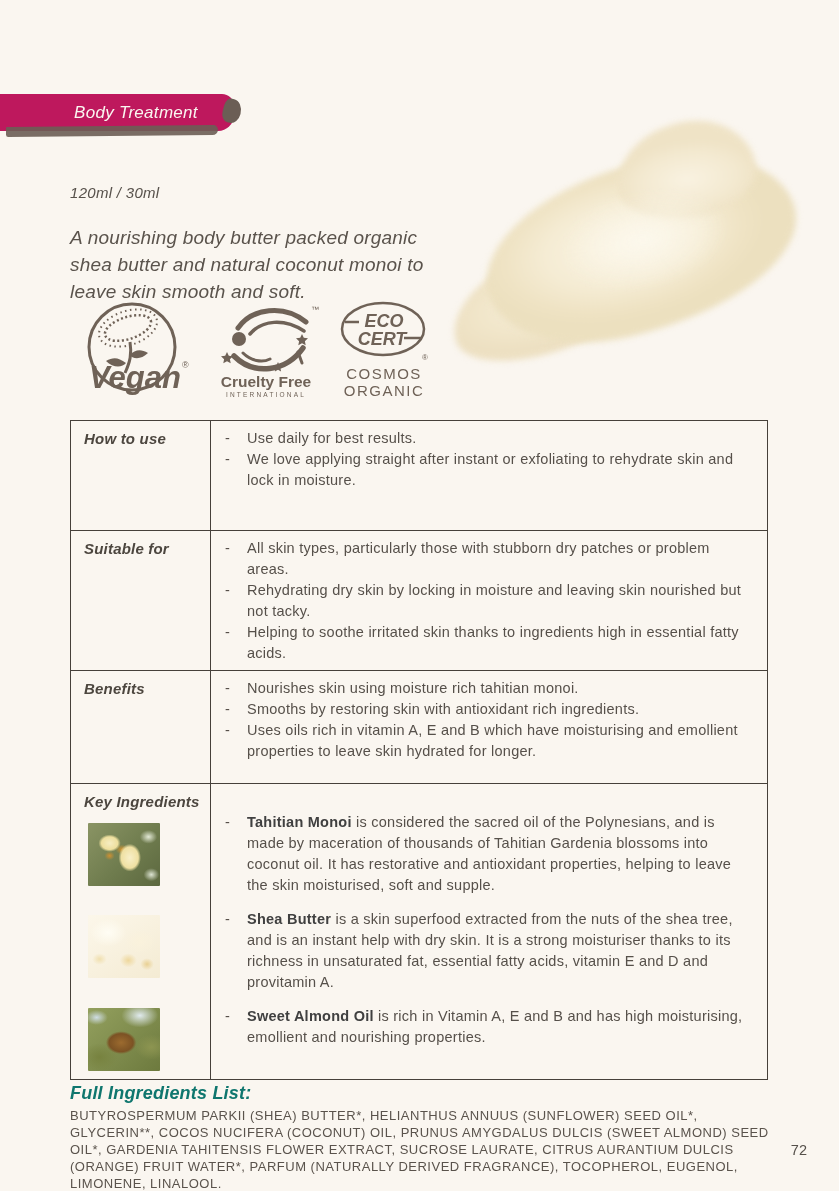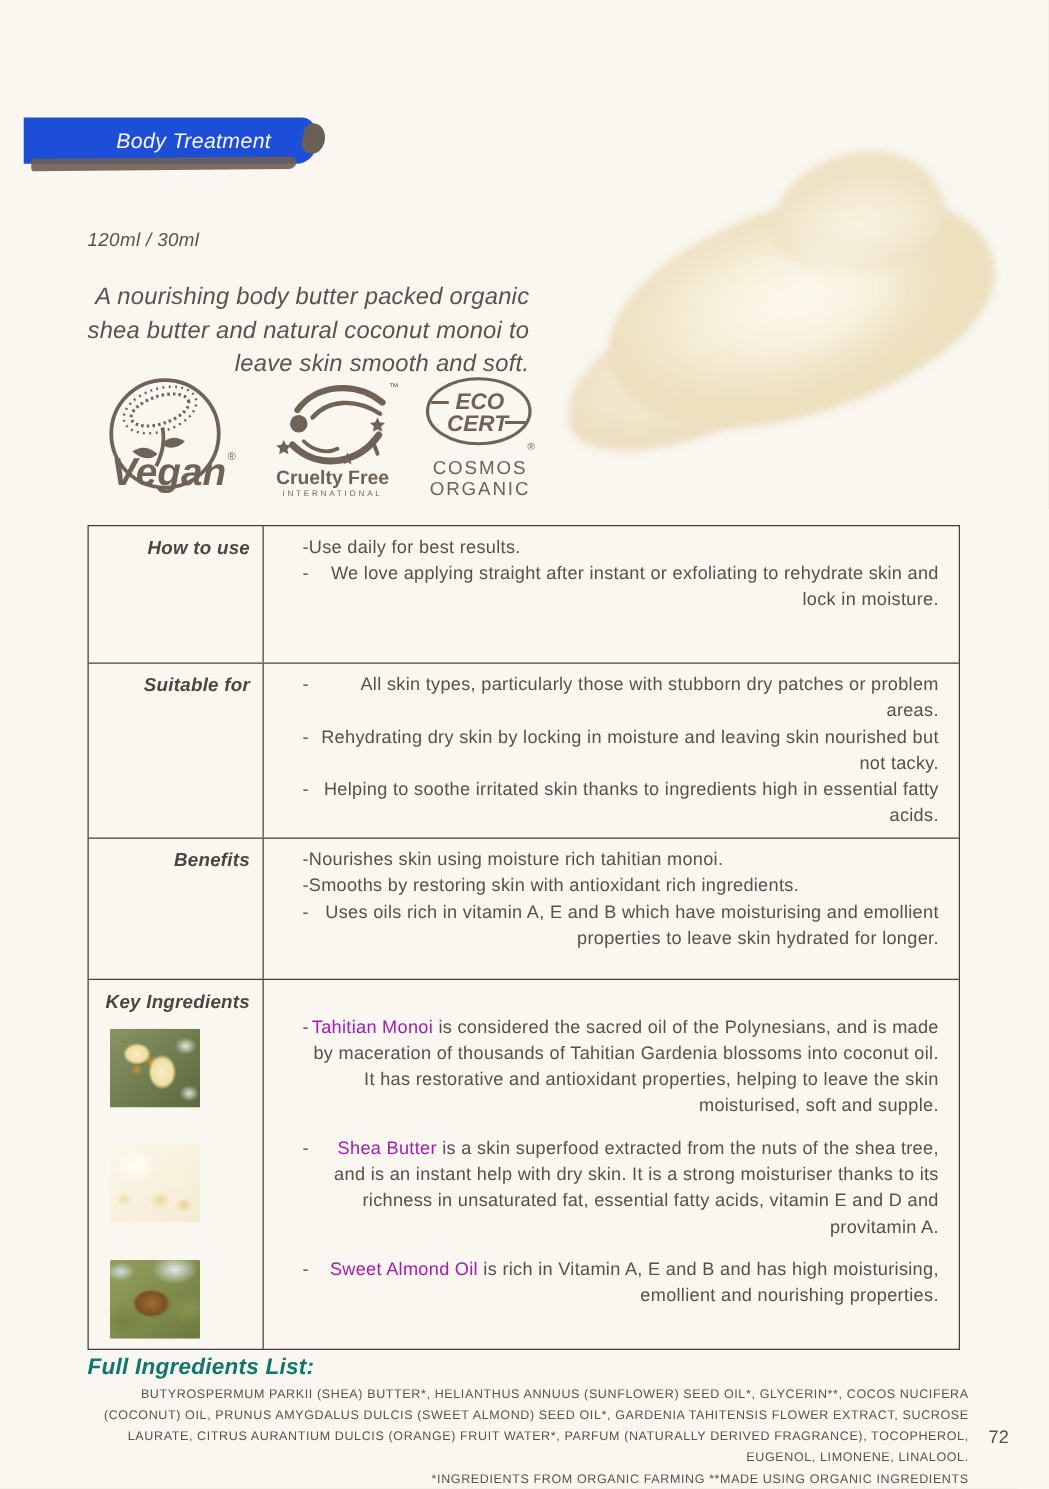--- a/index.html
+++ b/index.html
@@ -34,21 +34,21 @@
   .blob-hilite {
     left:110px; top:70px; width:170px; height:96px;
     background:radial-gradient(closest-side, #fcf8ec 0%, rgba(252,248,236,0) 100%);
     border-radius:50%;
     transform:rotate(-12deg);
   }
 
   
   .badge {
     position:absolute; left:0; top:94px; width:234px; height:37px; z-index:2;
-    background:#1d4ed8; border-radius:0 12px 16px 0;margin-left:19px;
+    background:#be185d; border-radius:0 12px 16px 0;
   }
   .badge::before {
     content:""; position:absolute; right:-7px; top:5px; width:18px; height:24px;
     background:#6b5e55; border-radius:45% 70% 60% 50%; transform:rotate(14deg);
   }
   .badge::after {
     content:""; position:absolute; left:6px; bottom:-5px; width:212px; height:10px;
     background:#6b5e55; opacity:.9; border-radius:2px 8px 10px 4px; transform:rotate(-.5deg);
   }
   .badge span {
@@ -62,48 +62,48 @@
     font-size:25px; font-weight:700; color:#48413b; letter-spacing:.4px;
   }
   .sizes {
     position:absolute; left:70px; top:184px; z-index:1;
     font-size:15px; font-style:italic; color:#57514b; letter-spacing:.3px;
   }
   .desc {
     position:absolute; left:70px; top:224px; z-index:1;
     font-size:19px; font-style:italic; color:#5a534c; line-height:27px; letter-spacing:.2px;
   }
-  .desc span { display:block;text-align:right; }
+  .desc span { display:block; }
 
   
   .logos { position:absolute; left:78px; top:300px; z-index:1; display:flex; align-items:flex-start; gap:16px; }
   .logos svg { display:block; }
 
   
   .content-flow { position:absolute; left:70px; top:420px; width:705px; z-index:1; }
 
-  .info-table { width:698px; border:1px solid #46403a;text-align:right; }
+  .info-table { width:698px; border:1px solid #46403a; }
   .row { display:grid; grid-template-columns:140px 1fr; border-bottom:1px solid #46403a; }
   .row:last-child { border-bottom:none; }
   .cell-label { border-right:1px solid #46403a; padding:9px 10px 8px 13px; }
   .cell-label .lbl { font-size:15px; font-weight:700; font-style:italic; color:#4c463f; letter-spacing:.2px; }
   .cell-content { padding:7px 16px 6px 14px; font-size:14.5px; line-height:21px; letter-spacing:.25px; color:#56504a; }
   .r-howto   { min-height:110px; }
   .r-suit    { min-height:133px; }
   .r-benefit { min-height:113px; }
   .r-keying  { min-height:273px; }
 
   .bullet { display:flex; }
   .bullet::before { content:"-"; width:22px; flex:0 0 22px; }
   .bullet span { display:block; max-width:505px; }
 
   .ing { display:flex; margin-bottom:13px; }
   .ing::before { content:"-"; width:22px; flex:0 0 22px; }
   .ing p { max-width:505px; }
-  .ing .ing-name { font-weight:400; color:#a21caf; }
+  .ing .ing-name { font-weight:700; color:#404040; }
   .ing .ing-name::after { content:" "; }
   .cell-content.keying { padding-top:7px; }
   .cell-content.keying .ing:first-child { margin-top:21px; }
 
   .photo { width:72px; height:63px; margin:0 0 0 4px; border-radius:1px; }
   .photo-gardenia {
     margin-top:12px;
     background:
       radial-gradient(18px 14px at 30% 32%, #f6edc2 0%, #eedf9e 45%, rgba(0,0,0,0) 62%),
       radial-gradient(17px 21px at 58% 55%, #f8efc8 0%, #efe0a2 50%, rgba(0,0,0,0) 66%),
@@ -131,21 +131,21 @@
       radial-gradient(20px 15px at 46% 55%, #9c6b2f 0%, #7c5224 60%, rgba(0,0,0,0) 76%),
       radial-gradient(10px 7px at 50% 52%, #c89150 0%, rgba(0,0,0,0) 75%),
       radial-gradient(26px 20px at 16% 78%, #77823f 0%, rgba(0,0,0,0) 70%),
       radial-gradient(24px 18px at 88% 62%, #8d9551 0%, rgba(0,0,0,0) 70%),
       linear-gradient(135deg, #93a05e 0%, #6d7a3e 100%);
   }
 
   
   .fullist { margin-top:3px; width:705px; }
   .fullist-heading { font-size:18px; font-weight:700; font-style:italic; color:#0f766e; letter-spacing:.2px; margin-bottom:3px; }
-  .fullist-text, .fullist-footnote { font-size:10px; letter-spacing:.5px; line-height:17px; color:#5a534c;text-align:right; }
+  .fullist-text, .fullist-footnote { font-size:13px; letter-spacing:.5px; line-height:17px; color:#5a534c; }
   .fullist-footnote { margin-top:0; }
 
   .pagenum { position:absolute; right:32px; top:1142px; font-size:14.5px; color:#55504a; z-index:1; }
 
   .logo-stroke { stroke:#6f6257; fill:none; }
   .logo-fill { fill:#6f6257; }
   .logo-text { fill:#6f6257; font-family:"Liberation Sans", sans-serif; }
 </style>
 </head>
 <body>

